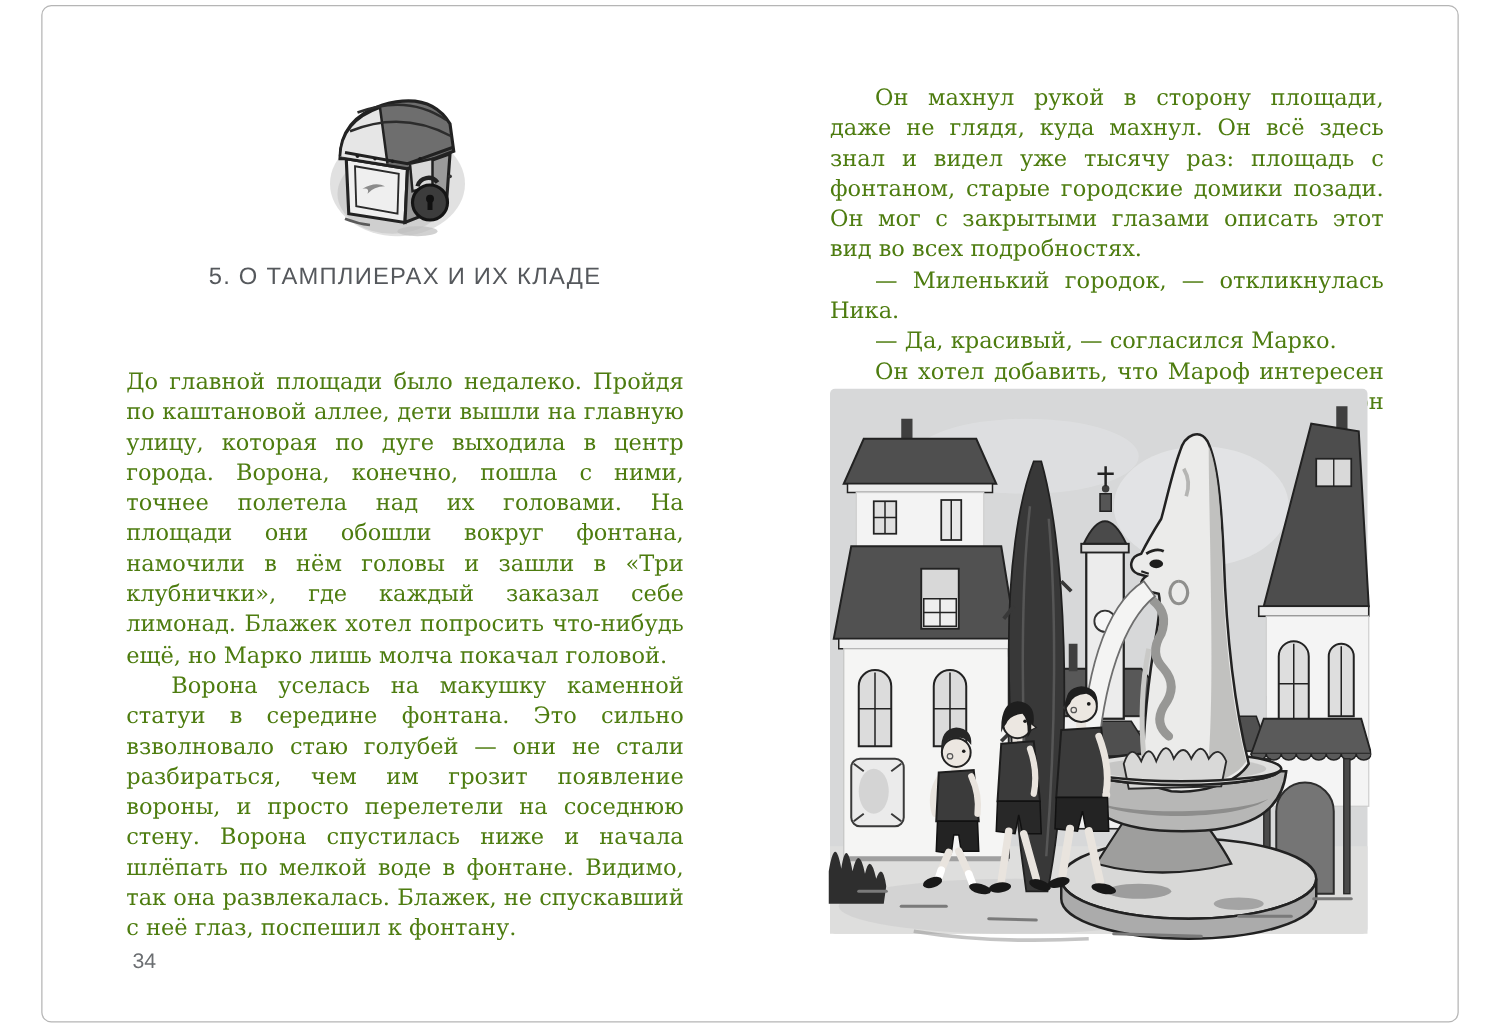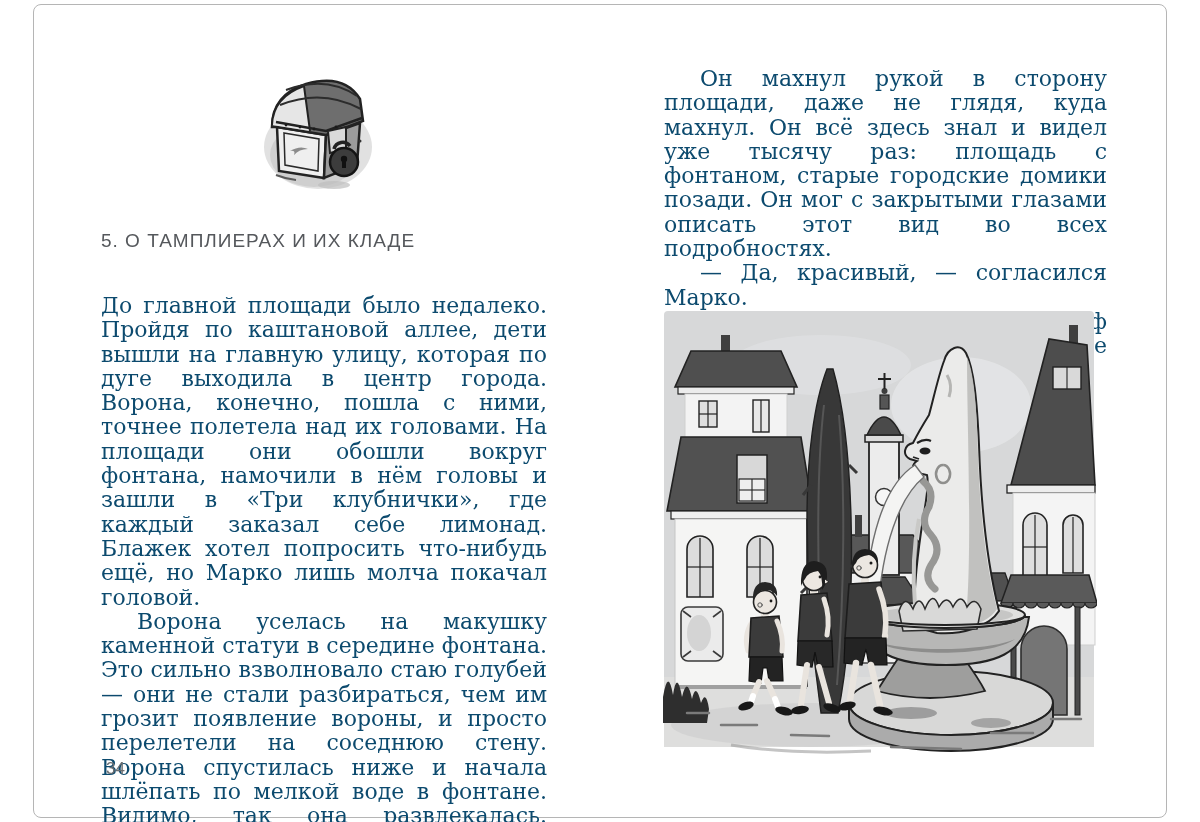--- a/index.html
+++ b/index.html
@@ -2,25 +2,25 @@
 <html lang="ru"><head>
 <meta charset="utf-8">
 <style>
   html,body{margin:0;padding:0;background:#ffffff;}
   .canvas{position:relative;width:1200px;height:822px;background:#ffffff;overflow:hidden;
           font-family:"DejaVu Serif", serif;}
   .spread{position:absolute;left:33px;top:4px;width:1132px;height:812px;
           background:#ffffff;border:1px solid #b5b5b5;border-radius:8px;}
   
   .chest-illo{position:absolute;left:222px;top:60px;width:132px;height:132px;}
-  .chapter-title{position:absolute;left:67px;top:206px;width:446px;text-align:left;
+  .chapter-title{position:absolute;left:67px;top:206px;width:446px;text-align:center;
           font-family:"Liberation Sans", sans-serif;font-size:19px;font-weight:400;
-          letter-spacing:1px;color:#55585c;white-space:nowrap;margin-top:19px;}
-  .body-text{position:absolute;width:446px;font-size:22px;line-height:24.3px;
-          color:#0c4a6e;text-align:justify;}
+          letter-spacing:1px;color:#55585c;white-space:nowrap;}
+  .body-text{position:absolute;width:446px;font-size:18px;line-height:24.3px;
+          color:#4d7c0f;text-align:justify;}
   .body-text p{margin:0;}
   .body-text p.indent{text-indent:36px;}
   .left-text{left:67px;top:274px;margin-top:15px;}
   .right-text{left:630px;top:62px;width:443px;}
   .page-number{position:absolute;left:72px;top:754px;font-family:"Liberation Sans", sans-serif;
           font-size:17px;color:#6b6e71;}
   .fountain-illo{position:absolute;left:627px;top:300px;width:436px;height:456px;}
   svg{display:block;}
 </style>
 </head>
@@ -66,20 +66,21 @@
 
     <div class="body-text left-text">
       <p>До главной площади было недалеко. Пройдя по каштановой аллее, дети вышли на главную улицу, которая по дуге выходила в центр города. Ворона, конечно, пошла с ними, точнее полетела над их головами. На площади они обошли вокруг фонтана, намочили в нём головы и зашли в «Три клубнички», где каждый заказал себе лимонад. Блажек хотел попросить что-нибудь ещё, но Марко лишь молча покачал головой.</p>
       <p class="indent">Ворона уселась на макушку каменной статуи в середине фонтана. Это сильно взволновало стаю голубей — они не стали разбираться, чем им грозит появление вороны, и просто перелетели на соседнюю стену. Ворона спустилась ниже и начала шлёпать по мелкой воде в фонтане. Видимо, так она развлекалась. Блажек, не спускавший с неё глаз, поспешил к фонтану.</p>
     </div>
 
     <div class="page-number">34</div>
 
     <div class="body-text right-text">
       <p class="indent">Он махнул рукой в сторону площади, даже не глядя, куда махнул. Он всё здесь знал и видел уже тысячу раз: площадь с фонтаном, старые городские домики позади. Он мог с закрытыми глазами описать этот вид во всех подробностях.</p>
+      <p class="indent">— Миленький городок, — откликнулась Ника.</p>
       <p class="indent">— Да, красивый, — согласился Марко.</p>
       <p class="indent">Он хотел добавить, что Мароф интересен лишь на один денёк, не больше. Но тут он почувствовал,</p>
     </div>
 
     <div class="fountain-illo">
       <svg viewBox="0 0 436 456" width="436" height="456">
 
         <rect x="3" y="6" width="430" height="436" rx="4" fill="#d7d8d9"></rect>
         <ellipse cx="300" cy="100" rx="70" ry="48" fill="#e3e4e5" opacity="0.9"></ellipse>
         <ellipse cx="160" cy="60" rx="90" ry="30" fill="#dfe0e1" opacity="0.8"></ellipse>

